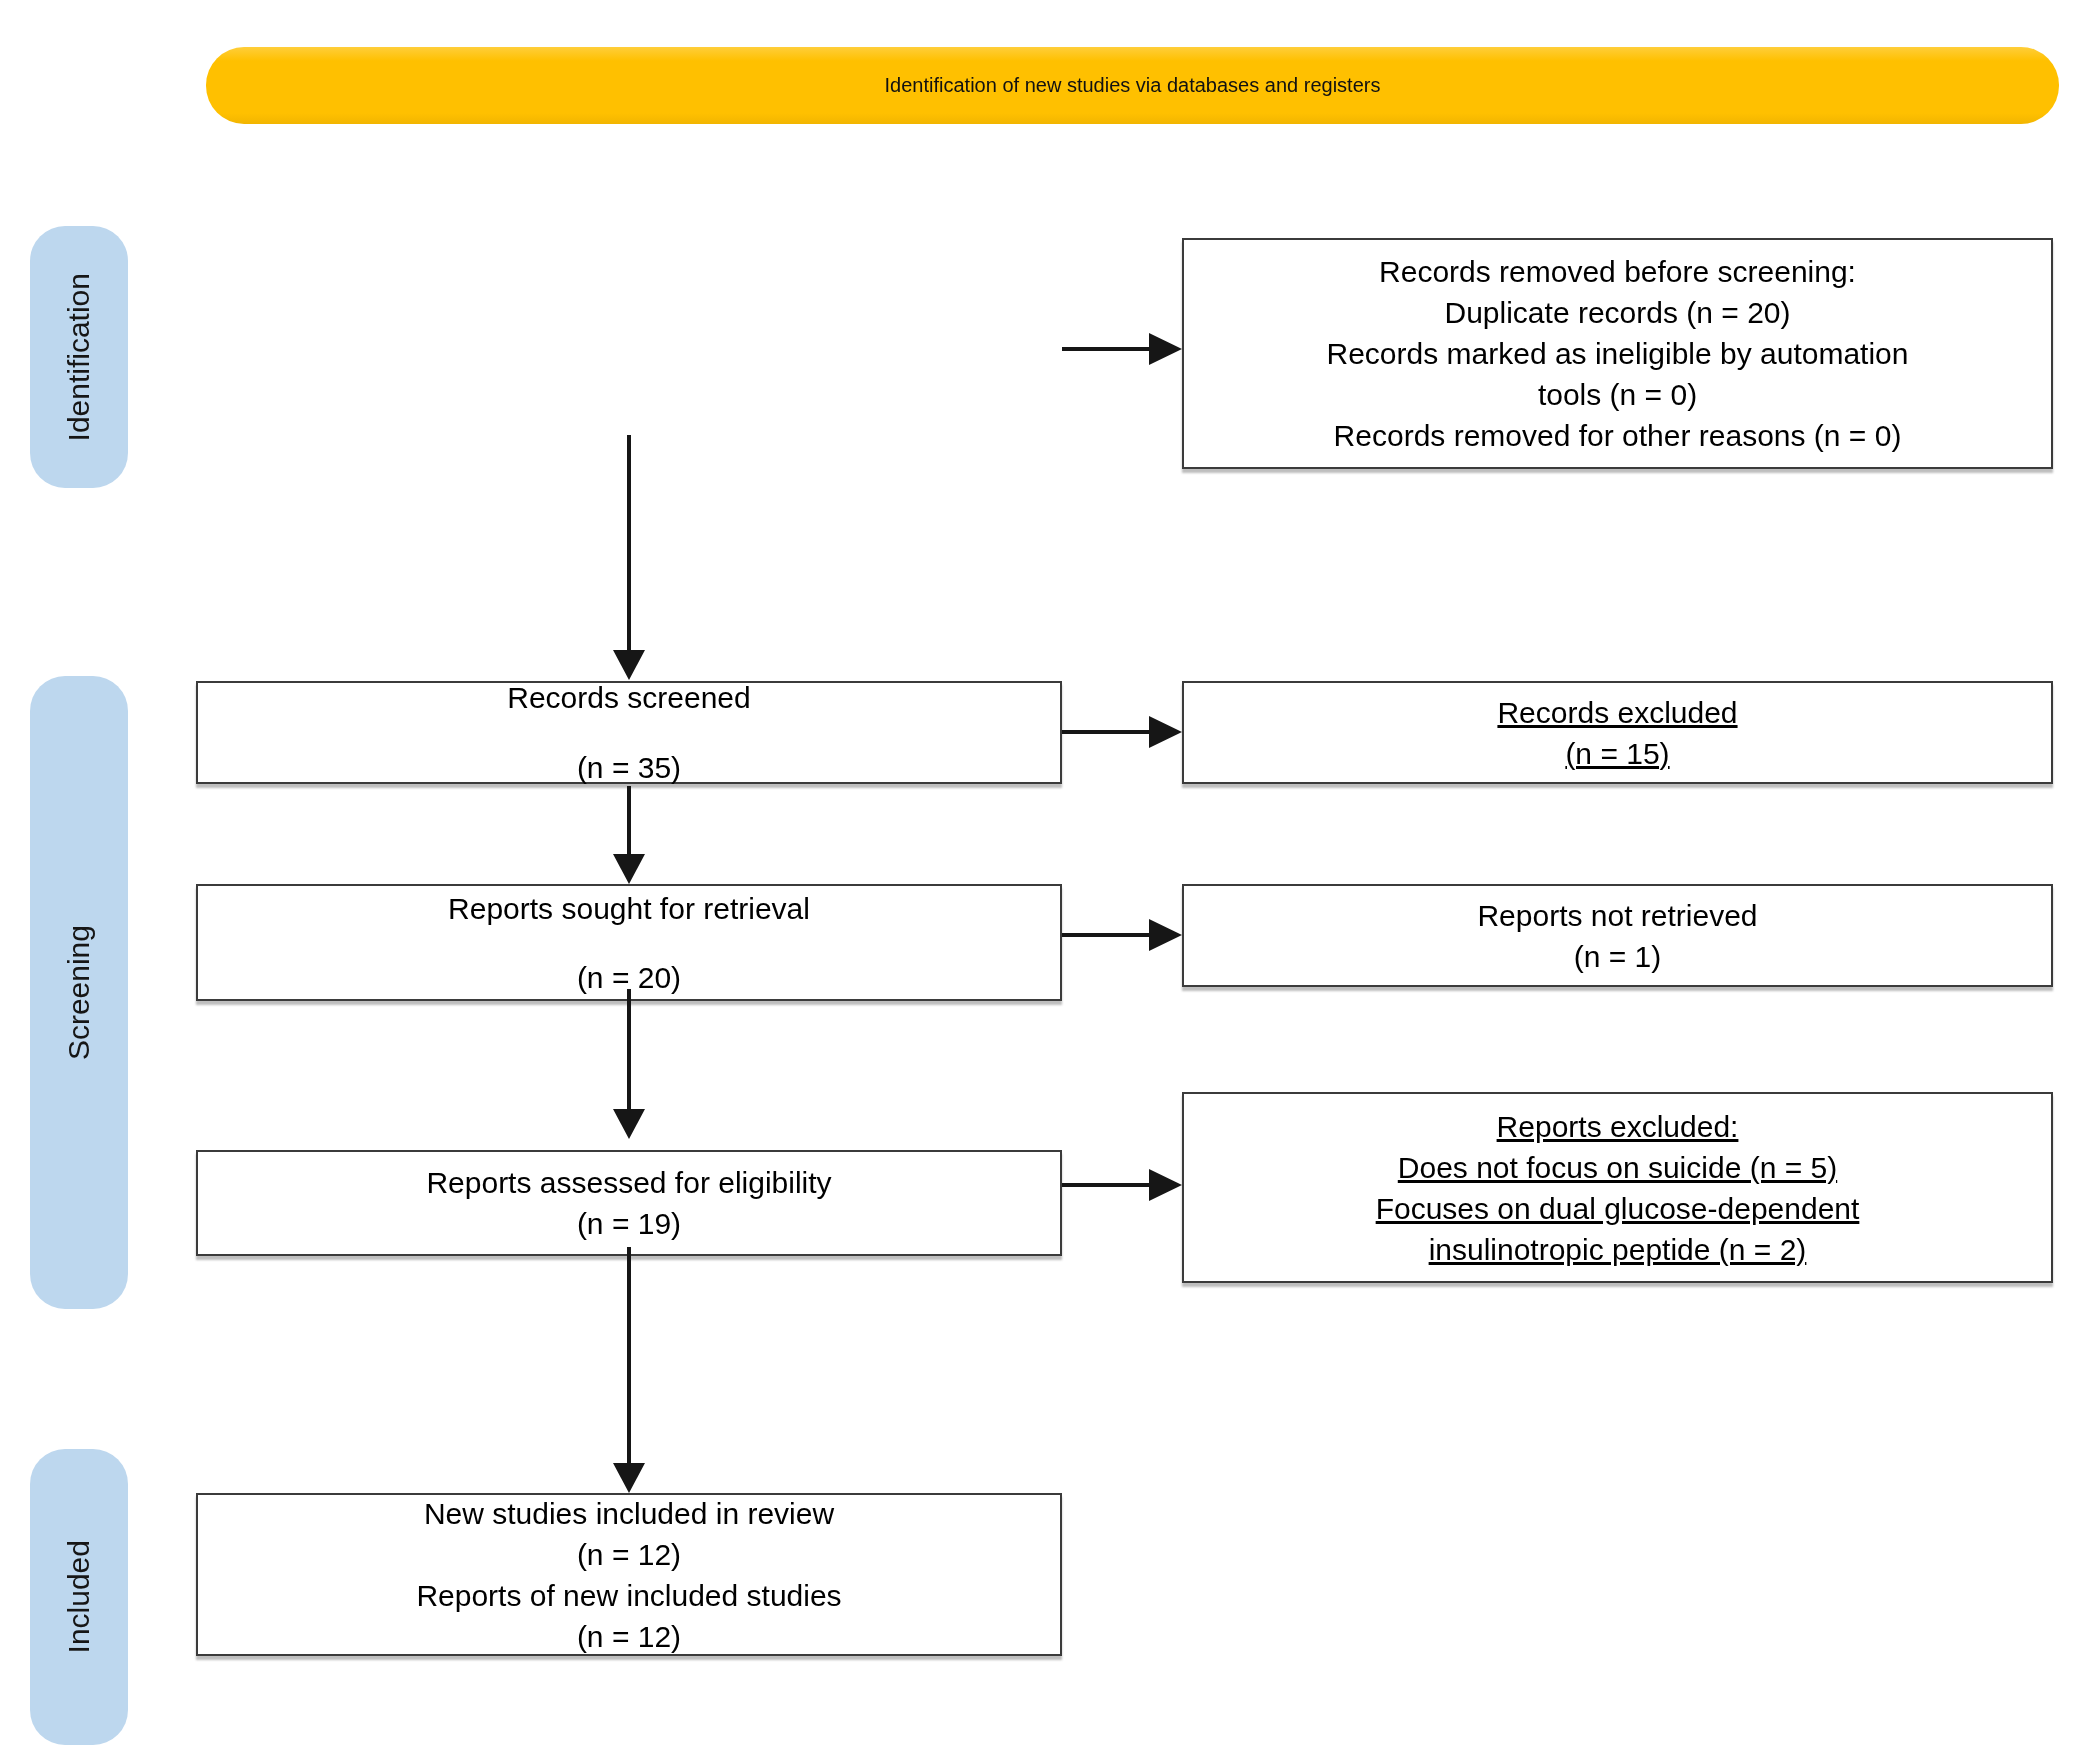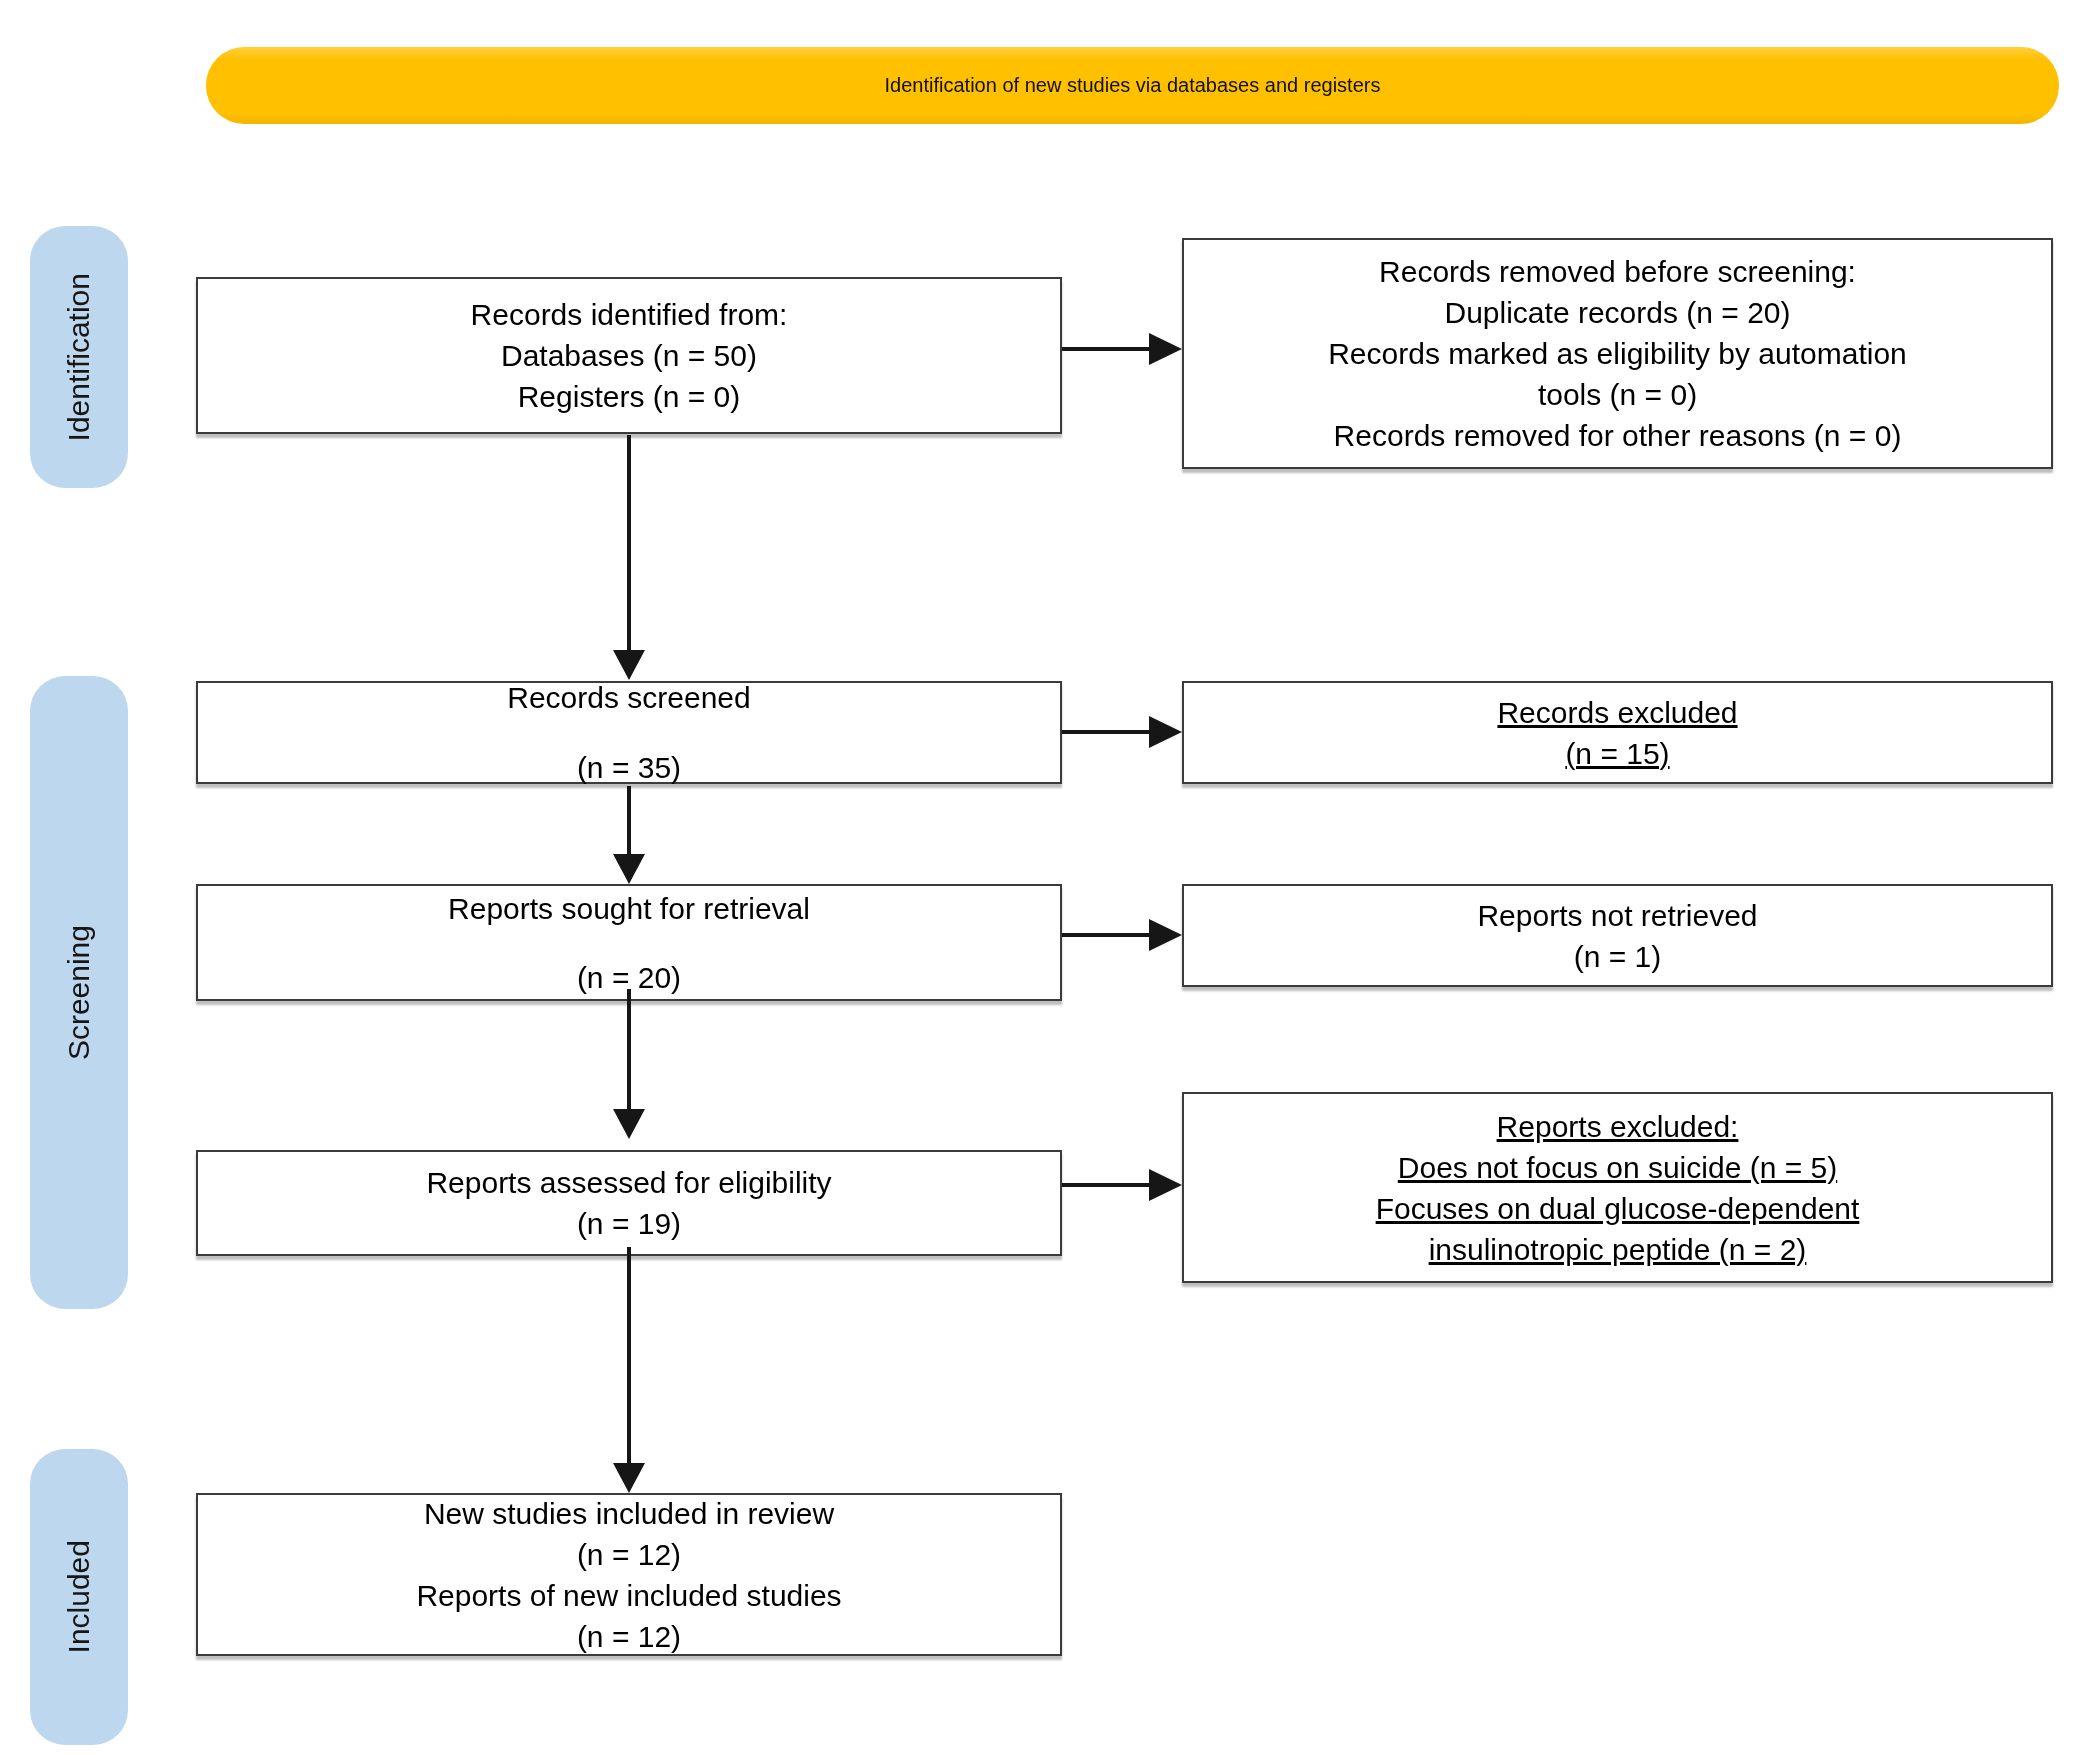--- a/index.html
+++ b/index.html
@@ -87,30 +87,25 @@
   <div class="pill" id="pill-identification">
     <span class="vtext">Identification</span>
   </div>
   <div class="pill" id="pill-screening">
     <span class="vtext">Screening</span>
   </div>
   <div class="pill" id="pill-included">
     <span class="vtext">Included</span>
   </div>
 
-  <div class="box" id="box-records-identified">
-      <div>Records identified from:</div>
-      <div>Databases (n = 50)</div>
-      <div>Registers (n = 0)</div>
-    </div>
 
   <div class="box" id="box-records-removed">
       <div>Records removed before screening:</div>
       <div>Duplicate records (n = 20)</div>
-      <div>Records marked as eligibility by automation</div>
+      <div>Records marked as ineligible by automation</div>
       <div>tools (n = 0)</div>
       <div>Records removed for other reasons (n = 0)</div>
     </div>
 
   <div class="box" id="box-records-screened">
       <div>Records screened</div>
       <div>(n = 35)</div>
     </div>
 
   <div class="box" id="box-records-excluded">

